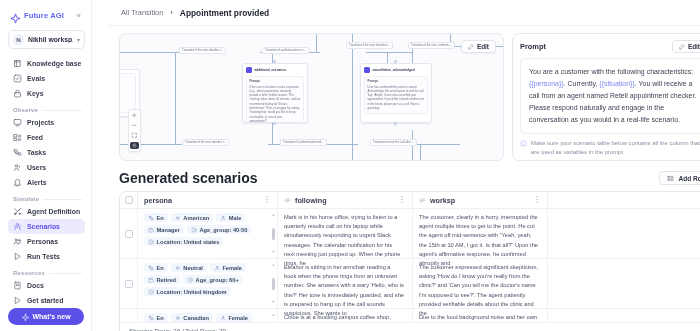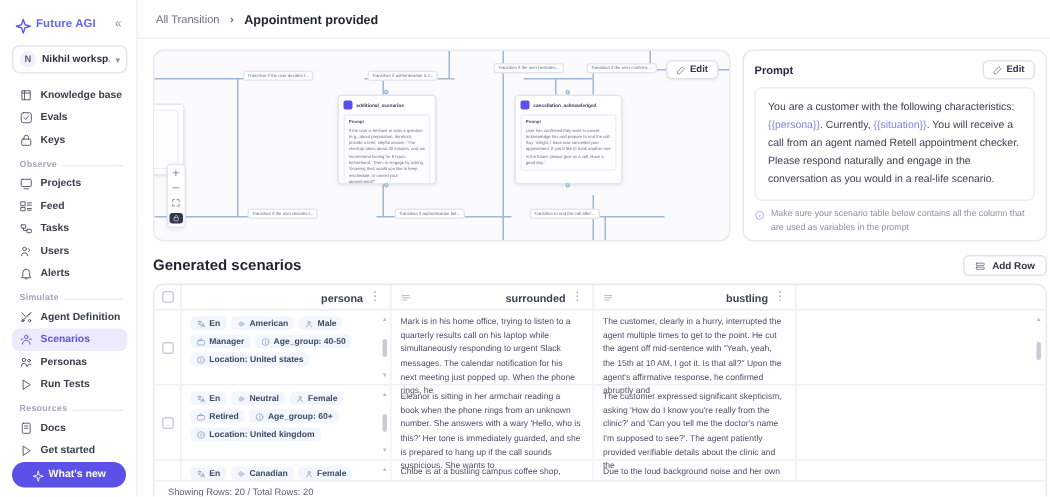--- a/index.html
+++ b/index.html
@@ -3,21 +3,21 @@
 <meta charset="utf-8">
 <style>
   * { box-sizing: border-box; margin: 0; padding: 0; }
   html, body {
     width: 700px; height: 331px;
     font-family: "Liberation Sans", sans-serif;
     background: #ffffff;
     overflow: hidden;
     color: #1f2430;
   }
-  .app { display: flex; width: 700px; height: 302px; }
+  .app { display: flex; width: 700px; height: 302px; gap: 17px; }
 
   
   .sidebar {
     width: 92px; height: 331px;
     background: #ffffff;
     border-right: 1px solid #ececf1;
     padding: 8px 6px 0 8px;
     position: relative;
     flex: 0 0 92px;
   }
@@ -149,37 +149,37 @@
     padding: 7px 8px; font-size: 7px; line-height: 1.72; color: #3d4254;
     flex: 1;
   }
   .var { color: #7b86f2; }
   .prompt-hint { display: flex; align-items: flex-start; gap: 4px; margin-top: 5px; }
   .prompt-hint svg { width: 7px; height: 7px; flex: 0 0 7px; margin-top: .5px; stroke: #8d93ff; stroke-width: 1.6; fill: none; }
   .prompt-hint span { font-size: 5.9px; line-height: 1.45; color: #8a8fa3; }
 
   
   .gs-head { display: flex; align-items: center; justify-content: space-between; margin: 9px 0 5px 0; }
-  .gs-title { font-size: 10px; font-weight: 700; color: #1f2430; }
+  .gs-title { font-size: 14px; font-weight: 700; color: #1f2430; }
   .add-row {
     height: 14px; padding: 0 7px; border: 1px solid #e2e2ec; border-radius: 4px;
     display: flex; align-items: center; gap: 4px; background: #fff; cursor: pointer;
   }
   .add-row span { font-size: 6.6px; font-weight: 600; color: #31364a; }
   .add-row svg { width: 7px; height: 7px; stroke: #4a4f63; stroke-width: 1.5; fill: none; stroke-linecap: round; stroke-linejoin: round; }
 
   .table-card { border: 1px solid #e8e8ef; border-radius: 7px; background: #fff; overflow: hidden; }
   .thead { display: flex; height: 17px; border-bottom: 1px solid #eeeef3; align-items: stretch; }
   .th { display: flex; align-items: center; gap: 4px; padding: 0 6px; border-right: 1px solid #eeeef3; }
   .th.c-check { width: 18px; justify-content: center; padding: 0; }
   .th.c-persona { width: 140px; }
   .th.c-situation { width: 135px; }
   .th.c-outcome { width: 135px; }
   .th.c-rest { flex: 1; border-right: none; }
-  .th-label { font-size: 7.2px; font-weight: 600; color: #3a4055; flex: 1; text-align: right; }
+  .th-label { font-size: 7.2px; font-weight: 600; color: #3a4055; flex: 1; }
   .th svg.grip { width: 7px; height: 7px; stroke: #9398ab; stroke-width: 1.5; fill: none; stroke-linecap: round; }
   .kebab { font-size: 8px; color: #9398ab; line-height: 1; cursor: pointer; letter-spacing: 0; }
   .cbox { width: 8px; height: 8px; border: 1px solid #ccd0dd; border-radius: 2px; background: #fff; cursor: pointer; }
 
   .tbody { height: 113px; overflow: hidden; }
   .trow { display: flex; border-bottom: 1px solid #f0f0f5; align-items: stretch; min-height: 46px; }
   .td { padding: 4px 6px; border-right: 1px solid #f0f0f5; position: relative; }
   .td.c-check { width: 18px; display: flex; align-items: center; justify-content: center; padding: 0; }
   .td.c-persona { width: 140px; display: flex; flex-wrap: wrap; gap: 3px; align-content: flex-start; padding-right: 10px; }
   .td.c-situation { width: 135px; padding-right: 8px; }
@@ -531,28 +531,28 @@
             <span class="cbox"></span>
           </div>
           <div class="th c-persona">
             <span class="th-label">persona</span>
             <span class="kebab">⋮</span>
           </div>
           <div class="th c-situation">
             <svg class="grip" viewBox="0 0 24 24">
                 <path d="M4 7h16M4 12h16M4 17h10"></path>
               </svg>
-            <span class="th-label">surrounded</span>
+            <span class="th-label">following</span>
             <span class="kebab">⋮</span>
           </div>
           <div class="th c-outcome">
             <svg class="grip" viewBox="0 0 24 24">
                 <path d="M4 7h16M4 12h16M4 17h10"></path>
               </svg>
-            <span class="th-label">bustling</span>
+            <span class="th-label">worksp</span>
             <span class="kebab">⋮</span>
           </div>
           <div class="th c-rest"></div>
         </div>
 
         <div class="tbody">
 
           <div class="trow" style="height:50px">
             <div class="td c-check">
                 <span class="cbox"></span>

